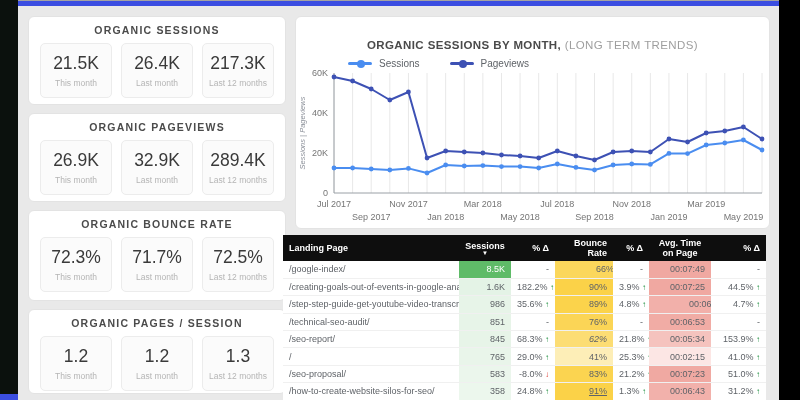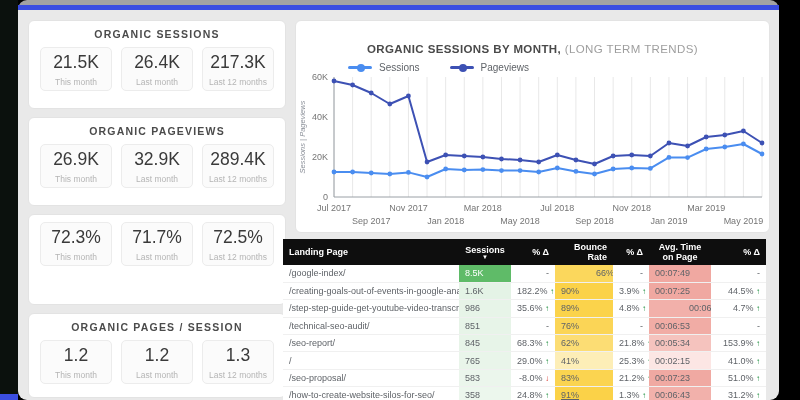--- a/index.html
+++ b/index.html
@@ -1,31 +1,31 @@
 <!DOCTYPE html>
 <html><head>
 <meta charset="utf-8">
 <style>
   html,body{margin:0;padding:0;overflow:hidden;}
   body{width:800px;height:400px;position:relative;background:#000;
        font-family:"Liberation Sans",sans-serif;-webkit-font-smoothing:antialiased;}
   .frame-left{position:absolute;left:0;top:0;width:18px;height:400px;background:#0b110d;}
   .frame-right{position:absolute;right:0;top:0;width:21px;height:400px;background:#000;}
   .corner-blue{position:absolute;left:0;bottom:0;width:18px;height:6px;}
-  .main{position:absolute;left:18px;top:0;width:761px;height:400px;background:#e9e9e9;border-top:5px solid #a3a3a3;box-sizing:border-box;border-radius:9px;}
+  .main{position:absolute;left:18px;top:0;width:761px;height:400px;background:#e9e9e9;border-top:1px solid #a3a3a3;box-sizing:border-box;}
   .top-bar{height:5px;width:100%;}
   
   .sidebar{position:absolute;left:10px;top:15px;width:258px;}
   .card{background:#fff;border:1px solid #e3e3e3;border-radius:6px;margin-bottom:8px;box-sizing:border-box;}
   .kpi-card{height:89px;padding-top:7px;}
   .kpi-card:nth-child(3){height:91px;}
   .kpi-card:nth-child(4){height:85px;}
   .card-title{text-align:center;font-size:10.5px;font-weight:bold;letter-spacing:1.2px;color:#4b4b4b;margin-bottom:7px;}
   .stats{display:flex;justify-content:space-between;padding:0 11px;}
-  .stat-box{width:72px;height:44px;background:#fbfbfb;border:1px solid #ececec;border-radius:5px;
+  .stat-box{width:72px;height:55px;background:#fbfbfb;border:1px solid #ececec;border-radius:5px;
             display:flex;flex-direction:column;align-items:center;justify-content:center;box-sizing:border-box;}
   .stat-value{font-size:17.5px;color:#3a3a3a;font-weight:500;letter-spacing:0;}
   .stat-label{font-size:8.5px;color:#b5b5b5;margin-top:4px;}
   
   .chart-card{position:absolute;left:277px;top:15px;width:475px;height:213px;background:#fff;
               border:1px solid #e3e3e3;border-radius:6px;box-sizing:border-box;}
   .chart-title{text-align:center;font-size:11.5px;margin-top:22px;letter-spacing:.4px;}
   .chart-title .bold{font-weight:bold;color:#4a4a4a;}
   .chart-title .light{color:#9e9e9e;}
   .legend{display:flex;gap:30px;margin:7px 0 0 52px;align-items:center;}
@@ -36,21 +36,21 @@
   
   .table-wrap{position:absolute;left:265px;top:234px;width:483px;height:202px;background:#ffffff;overflow:hidden;}
   table{border-collapse:collapse;table-layout:fixed;width:483px;font-size:9px;}
   thead th{background:#0e0e0e;color:#fff;font-weight:bold;height:26px;padding:2px 6px;line-height:1.15;vertical-align:middle;box-sizing:border-box;}
   th.left{text-align:left;} th.center{text-align:center;} th.right{text-align:right;}
   .sort-arrow{display:block;font-size:6px;line-height:4px;color:#fff;}
   tbody td{height:17.4px;padding:0 6px;border-bottom:1px solid #f0f0f0;color:#5f6368;
            white-space:nowrap;overflow:hidden;box-sizing:border-box;}
   td.page{text-align:left;color:#5f6368;}
   td.num{text-align:right;}
-  td.heat{text-align:left;margin-top:32px;}
+  td.heat{text-align:right;margin-top:32px;}
   .up{color:#1e8e3e;font-size:8px;} .down{color:#d93025;font-size:8px;}
   .col-page{width:176px;} .col-sess{width:52px;} .col-d1{width:44px;}
   .col-bounce{width:58px;} .col-d2{width:36px;} .col-time{width:62px;} .col-d3{width:55px;}
   svg text{font-family:"Liberation Sans",sans-serif;}
 </style>
 </head>
 <body>
 
 <div class="frame-left"></div>
 <div class="frame-right"></div>
@@ -88,20 +88,21 @@
             <div class="stat-value">32.9K</div>
             <div class="stat-label">Last month</div>
           </div>
           <div class="stat-box">
             <div class="stat-value">289.4K</div>
             <div class="stat-label">Last 12 months</div>
           </div>
         </div>
       </div>
       <div class="card kpi-card">
+        <div class="card-title">ORGANIC BOUNCE RATE</div>
         <div class="stats">
           <div class="stat-box">
             <div class="stat-value">72.3%</div>
             <div class="stat-label">This month</div>
           </div>
           <div class="stat-box">
             <div class="stat-value">71.7%</div>
             <div class="stat-label">Last month</div>
           </div>
           <div class="stat-box">
@@ -296,21 +297,21 @@
             <td class="num">-</td>
             <td class="heat" style="background: rgb(251, 213, 86);">76%</td>
             <td class="num">-</td>
             <td class="heat" style="background: rgb(241, 172, 165);">00:06:53</td>
             <td class="num">-</td>
           </tr>
           <tr>
             <td class="page">/seo-report/</td>
             <td class="heat" style="background: rgb(231, 244, 232); color: rgb(95, 99, 104);">845</td>
             <td class="num">68.3% <span class="up">↑</span></td>
-            <td class="heat" style="background: rgb(252, 221, 116);">62%</td>
+            <td class="heat" style="background: rgb(252, 221, 116); font-style: italic;">62%</td>
             <td class="num">21.8% <span class="up">↑</span></td>
             <td class="heat" style="background: rgb(245, 195, 190);">00:05:34</td>
             <td class="num">153.9% <span class="up">↑</span></td>
           </tr>
           <tr>
             <td class="page">/</td>
             <td class="heat" style="background: rgb(233, 245, 234); color: rgb(95, 99, 104);">765</td>
             <td class="num">29.0% <span class="up">↑</span></td>
             <td class="heat" style="background: rgb(253, 238, 183);">41%</td>
             <td class="num">25.3% <span class="up">↑</span></td>

